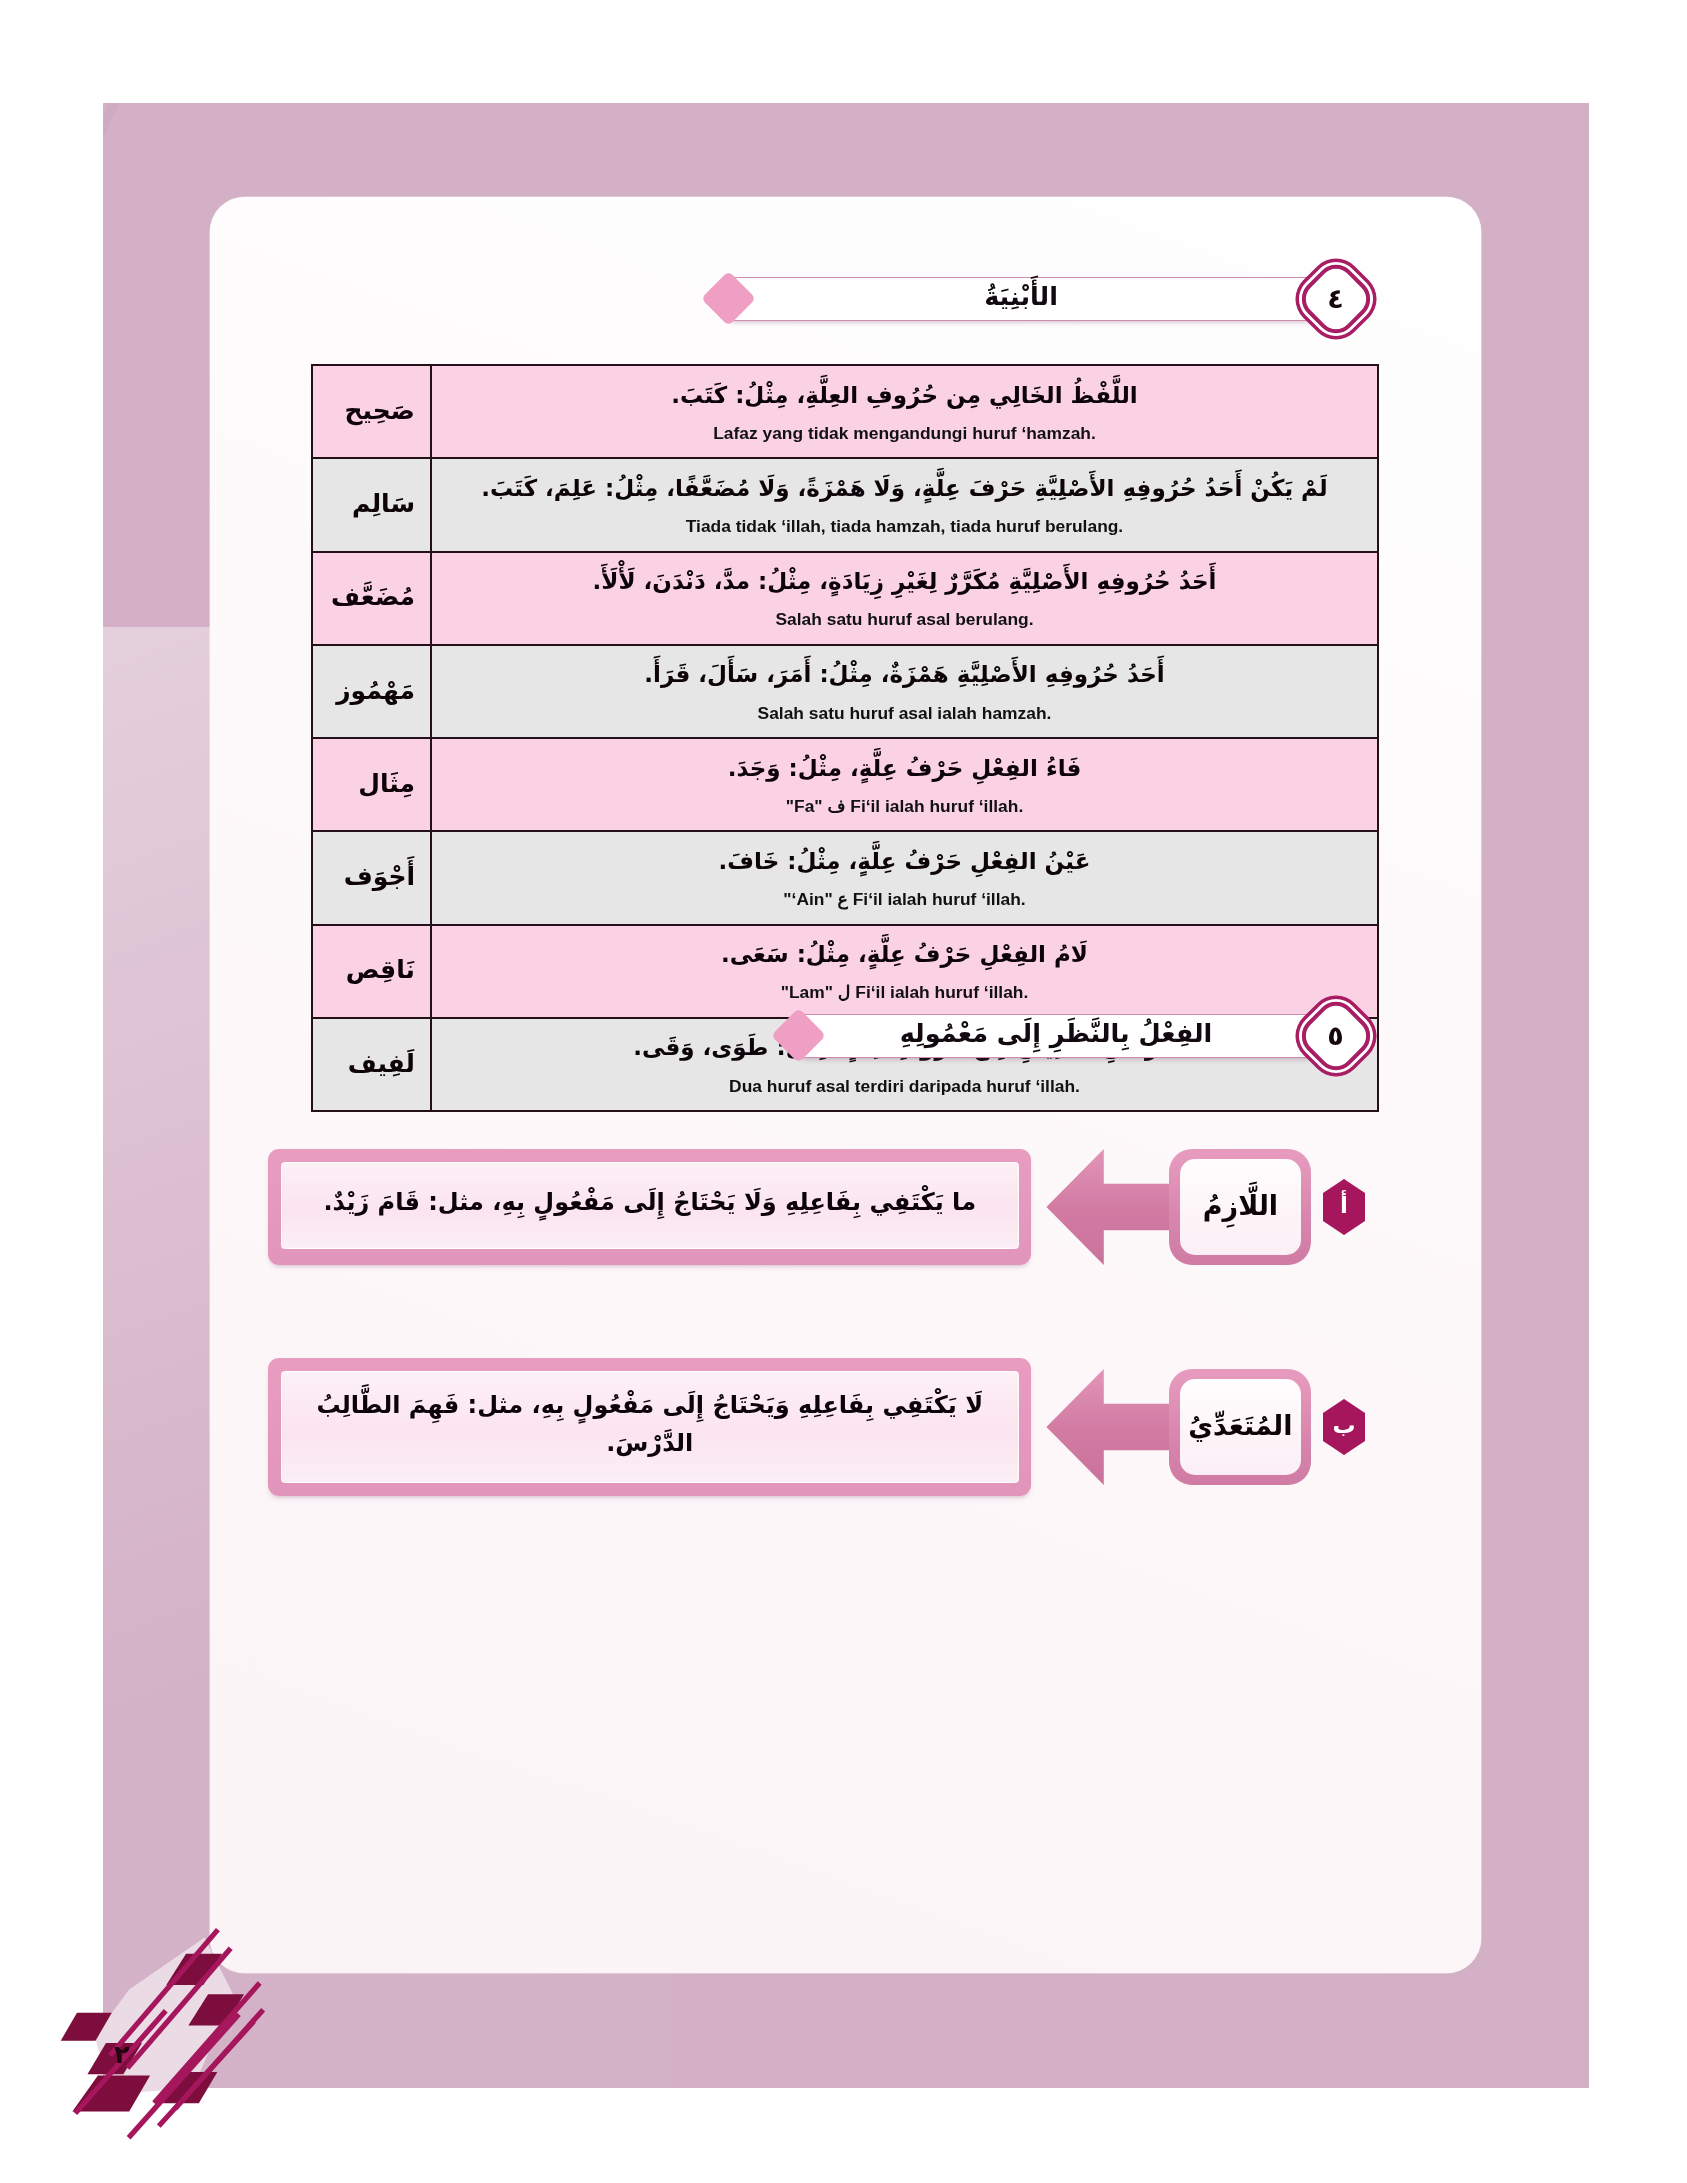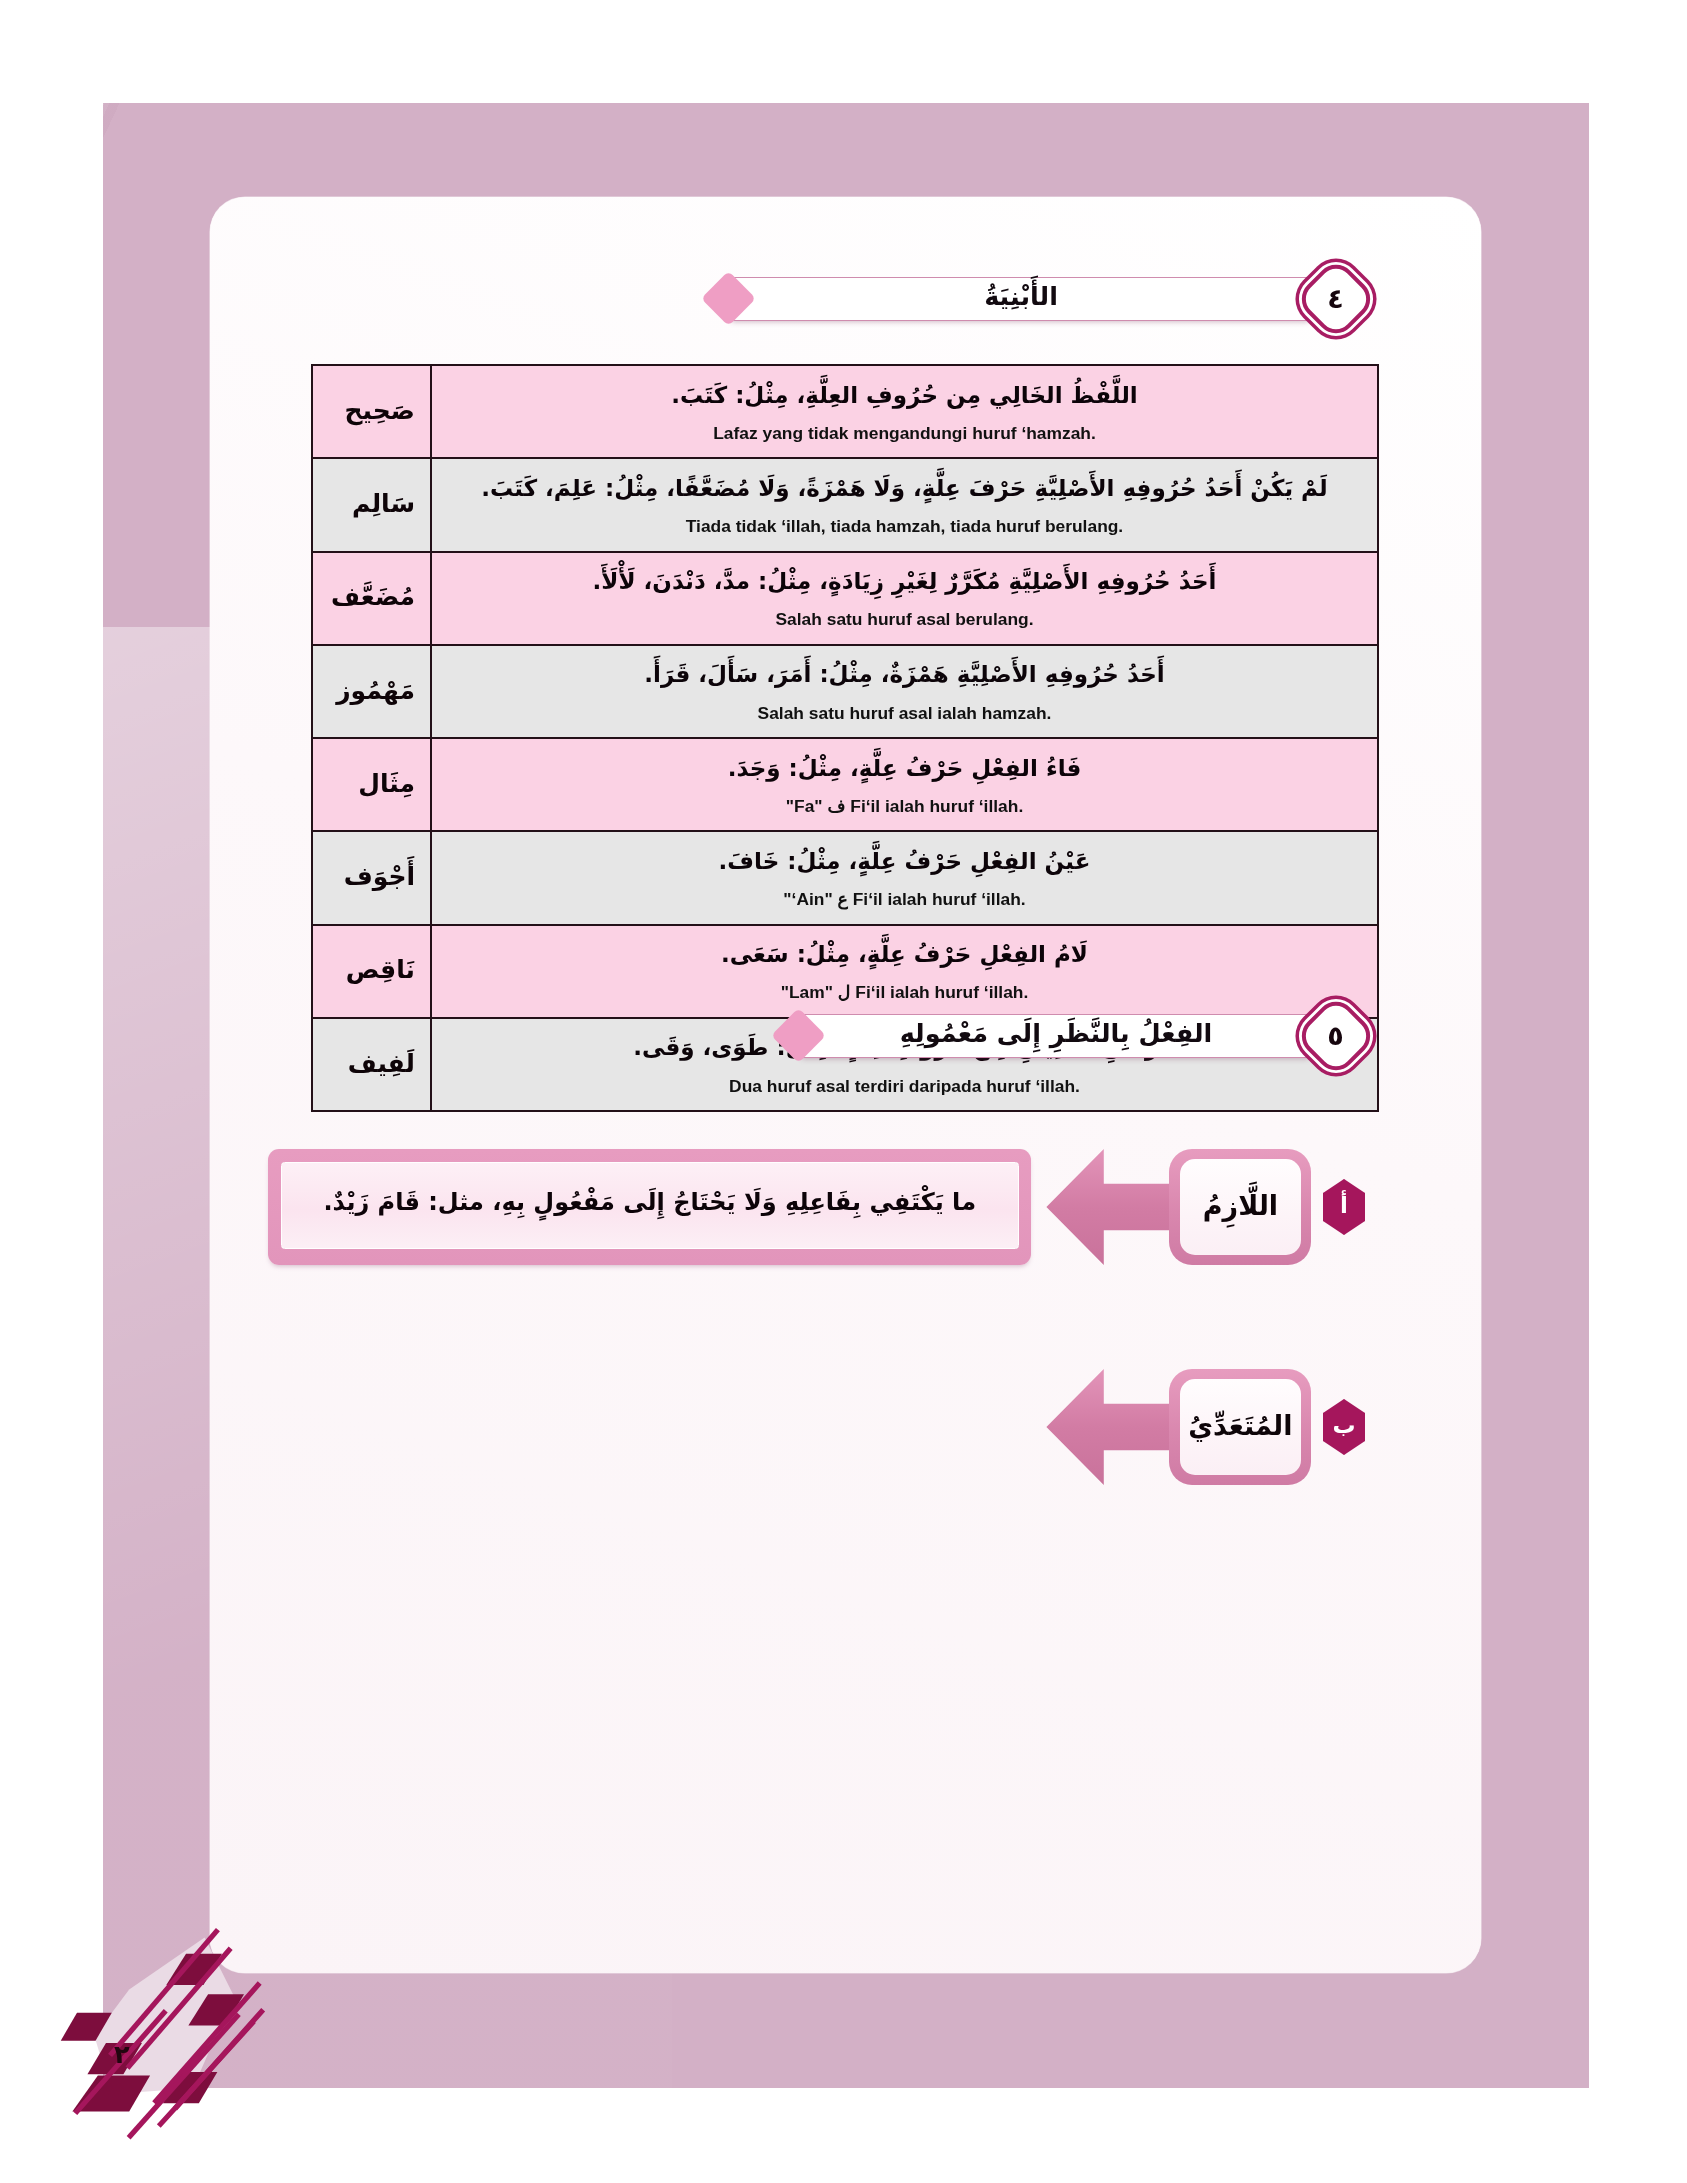--- a/index.html
+++ b/index.html
@@ -405,20 +405,26 @@
       <div class="arrow-row" id="arrow-row-b">
         <div class="hexbadge">
           <span>ب</span>
         </div>
         <div class="plate">
           <div class="plate-inner">
             <span class="plate-label">المُتَعَدِّيُ</span>
           </div>
         </div>
         <div class="fatarrow"></div>
+        <div class="textbox">
+          <div class="textbox-inner">
+            <span class="textbox-text">لَا يَكْتَفِي بِفَاعِلِهِ وَيَحْتَاجُ إِلَى مَفْعُولٍ بِهِ،
+مثل: فَهِمَ الطَّالِبُ الدَّرْسَ.</span>
+          </div>
+        </div>
       </div>
 
     </div>
   </div>
 
   <svg class="corner-deco" viewBox="0 0 420 400">
     <g fill="#eadbe5">
       <polygon points="150,120 280,30 330,130 260,290 120,300 90,200"></polygon>
     </g>
     <g fill="#7d0d3d">

